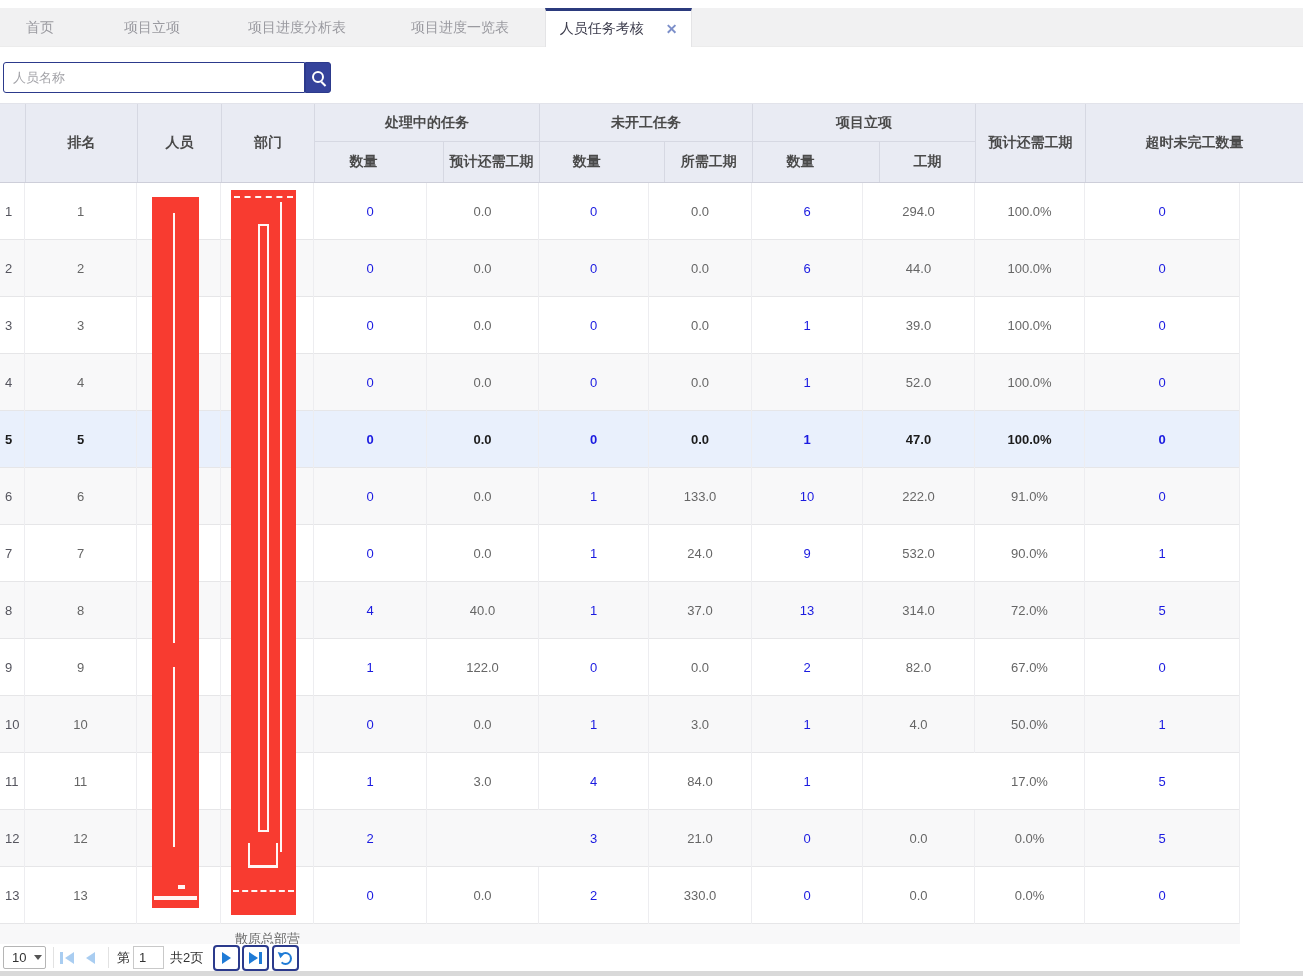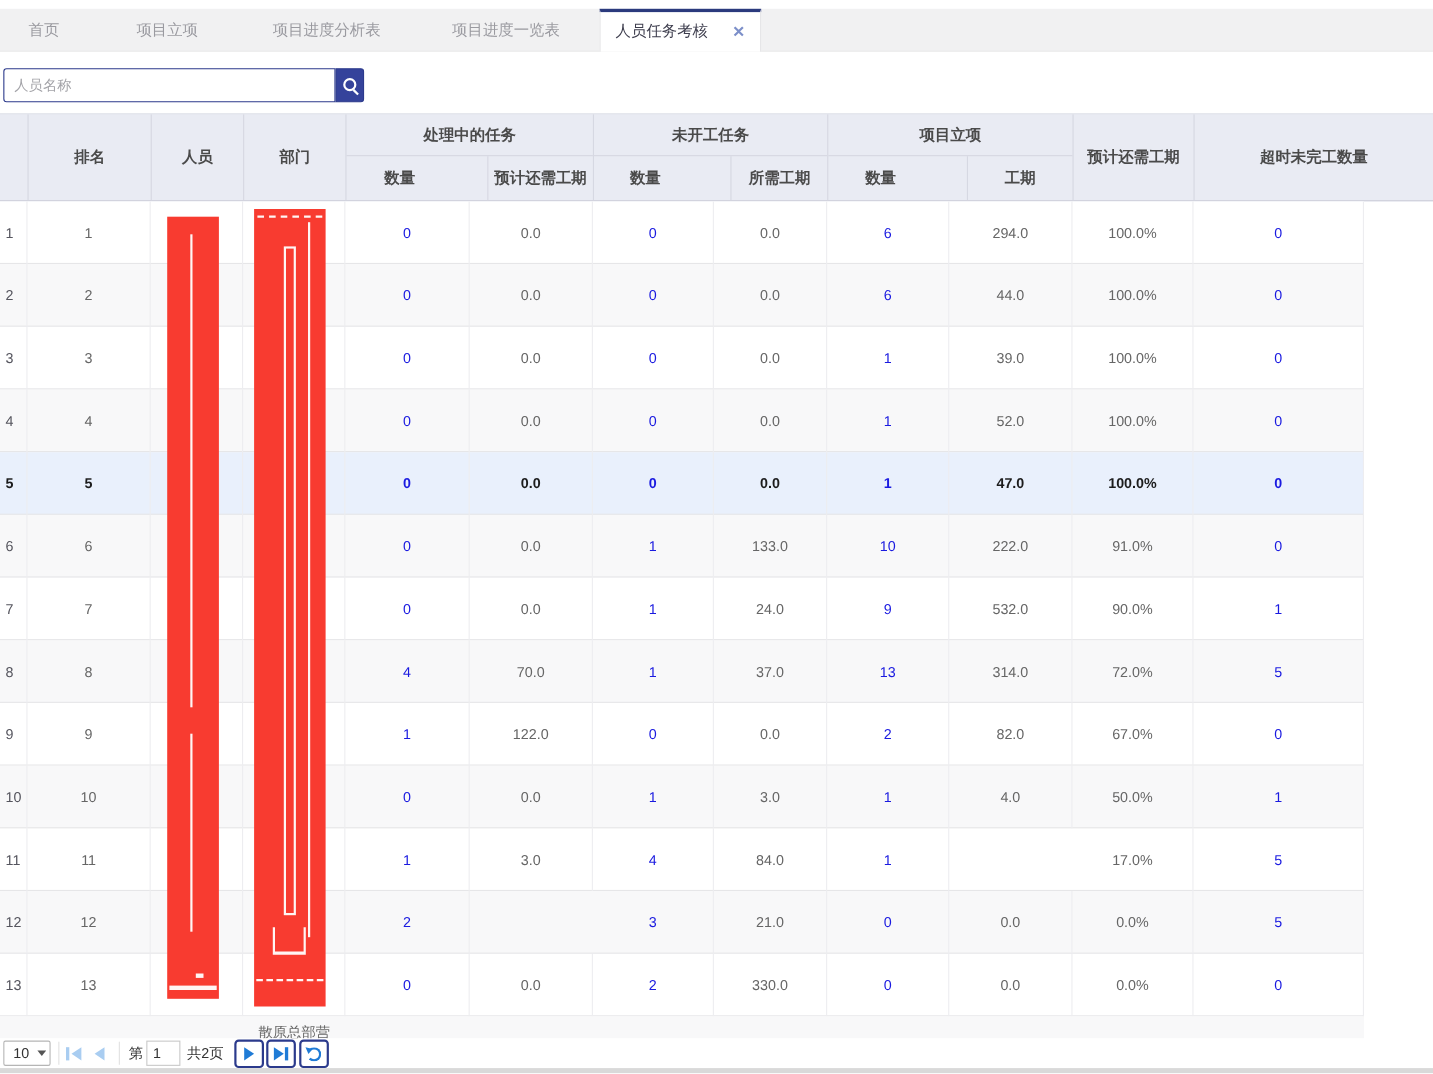--- a/index.html
+++ b/index.html
@@ -228,21 +228,21 @@
         <div class="bcell c-dim" style="left: 863px; width: 112px;">82.0</div>
         <div class="bcell c-dim" style="left: 975px; width: 110px;">67.0%</div>
         <div class="bcell c-link" style="left: 1085px; width: 155px;">0</div>
       </div>
       <div class="trow alt" style="top: 399px;">
         <div class="bcell c-num" style="left: 0px; width: 25px;">8</div>
         <div class="bcell c-dim" style="left: 25px; width: 112px;">8</div>
         <div class="bcell c-dim" style="left: 137px; width: 84px;"></div>
         <div class="bcell c-dim" style="left: 221px; width: 93px;"></div>
         <div class="bcell c-link" style="left: 314px; width: 113px;">4</div>
-        <div class="bcell c-dim" style="left: 427px; width: 112px;">70.0</div>
+        <div class="bcell c-dim" style="left: 427px; width: 112px;">40.0</div>
         <div class="bcell c-link" style="left: 539px; width: 110px;">1</div>
         <div class="bcell c-dim" style="left: 649px; width: 103px;">37.0</div>
         <div class="bcell c-link" style="left: 752px; width: 111px;">13</div>
         <div class="bcell c-dim" style="left: 863px; width: 112px;">314.0</div>
         <div class="bcell c-dim" style="left: 975px; width: 110px;">72.0%</div>
         <div class="bcell c-link" style="left: 1085px; width: 155px;">5</div>
       </div>
       <div class="trow" style="top: 342px;">
         <div class="bcell c-num" style="left: 0px; width: 25px;">7</div>
         <div class="bcell c-dim" style="left: 25px; width: 112px;">7</div>

